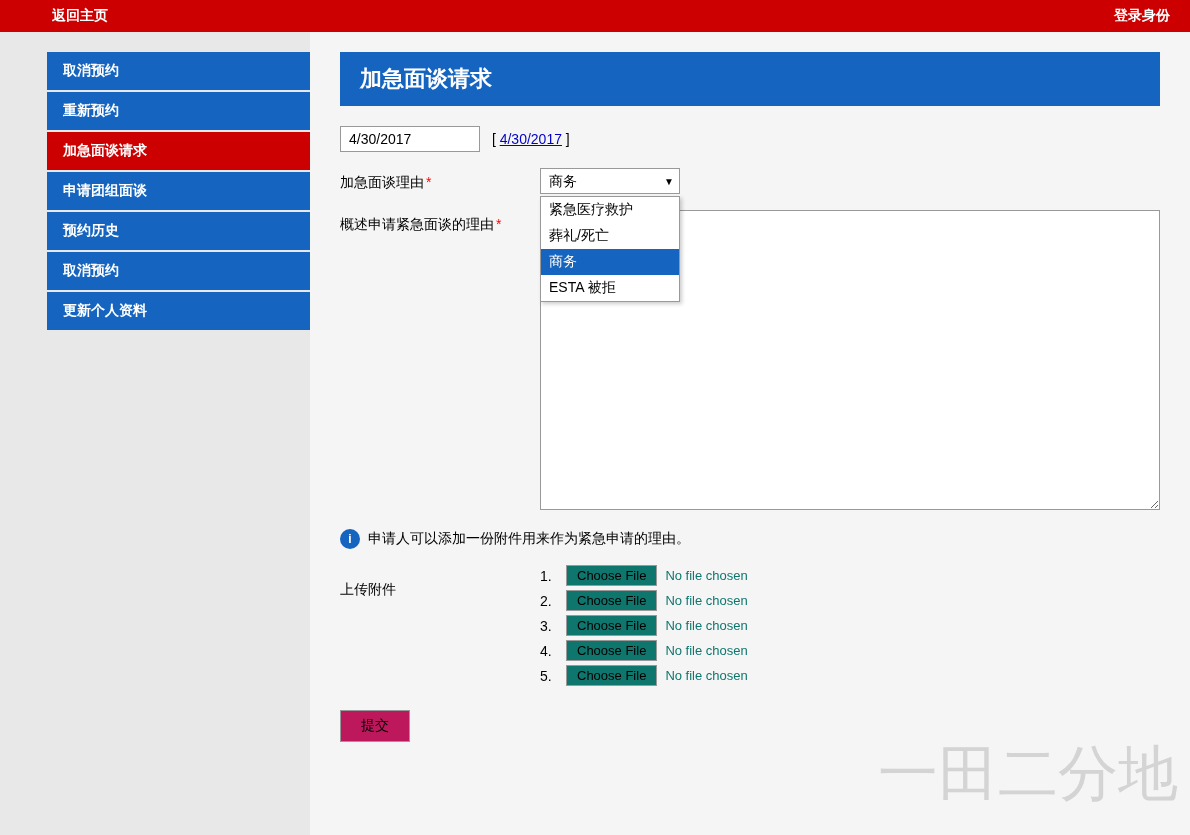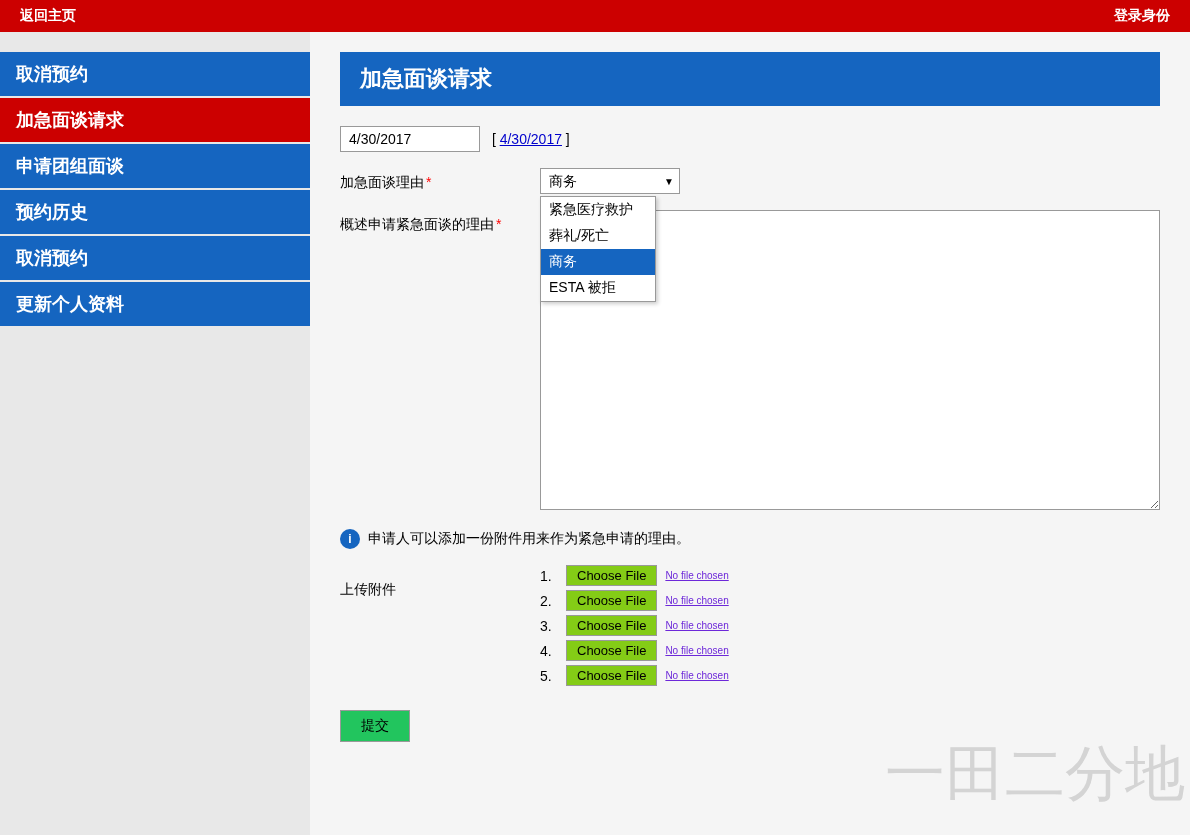--- a/index.html
+++ b/index.html
@@ -15,20 +15,21 @@
     }
     .top-bar-btn {
       color: white;
       font-size: 14px;
       font-weight: bold;
       padding: 0 20px;
       cursor: pointer;
       height: 100%;
       display: flex;
       align-items: center;
+      margin-left: 32px;
     }
 
     
     .main-layout {
       display: flex;
       min-height: 803px;
     }
 
     
     .sidebar {
@@ -36,22 +37,23 @@
       background: #e8e8e8;
       flex-shrink: 0;
       padding-top: 20px;
     }
     .sidebar-item {
       background: #1565c0;
       color: white;
       padding: 10px 16px;
       margin-bottom: 2px;
       cursor: pointer;
-      font-size: 18px;
+      font-size: 14px;
       font-weight: bold;
+      margin-left: 47px;
     }
     .sidebar-item.active { background: #cc0000; }
 
     
     .content {
       flex: 1;
       padding: 20px 30px;
       background: #f5f5f5;
     }
 
@@ -120,21 +122,21 @@
     }
 
     
     .dropdown-open {
       position: absolute;
       top: 28px;
       left: 0;
       background: white;
       border: 1px solid #999;
       z-index: 100;
-      width: 116px;
+      width: 140px;
       box-shadow: 2px 2px 4px rgba(0,0,0,0.2);
     }
     .dropdown-option {
       padding: 4px 8px;
       font-size: 14px;
       cursor: pointer;
     }
     .dropdown-option.selected { background: #1565c0; color: white; }
 
     .textarea-field {
@@ -188,65 +190,65 @@
       align-items: center;
       margin-bottom: 4px;
       font-size: 14px;
     }
     .file-number {
       margin-right: 6px;
       min-width: 20px;
     }
     .file-btn {
       border: 1px solid #999;
-      background: #84cc16;
+      background: #0f766e;
       padding: 2px 10px;
       font-size: 13px;
       cursor: pointer;
       margin-right: 8px;
     }
     .file-chosen {
-      color: #6d28d9;
-      font-size: 10px;
-      text-decoration: underline;
+      color: #0f766e;
+      font-size: 13px;
     }
 
     .submit-btn {
       border: 1px solid #999;
-      background: #22c55e;
+      background: #be185d;
       padding: 6px 20px;
       font-size: 14px;
       cursor: pointer;
     }
 
     
     .watermark {
       position: fixed;
       bottom: 20px;
-      right: 5px;
+      right: 12px;
       opacity: 0.3;
       font-size: 60px;
       color: #888;
       pointer-events: none;
       z-index: 0;
       text-align: right;
     }
   </style>
 </head>
 <body>
 
 <div class="top-bar">
   <div class="top-bar-btn">返回主页</div>
   <div class="top-bar-btn">登录身份</div>
 </div>
 
 <div class="main-layout">
 
   <div class="sidebar">
     <div class="sidebar-item">取消预约</div>
+    <div class="sidebar-item">重新预约</div>
     <div class="sidebar-item active">加急面谈请求</div>
     <div class="sidebar-item">申请团组面谈</div>
     <div class="sidebar-item">预约历史</div>
     <div class="sidebar-item">取消预约</div>
     <div class="sidebar-item">更新个人资料</div>
   </div>
 
   <div class="content">
     <div class="page-header">加急面谈请求</div>
 

